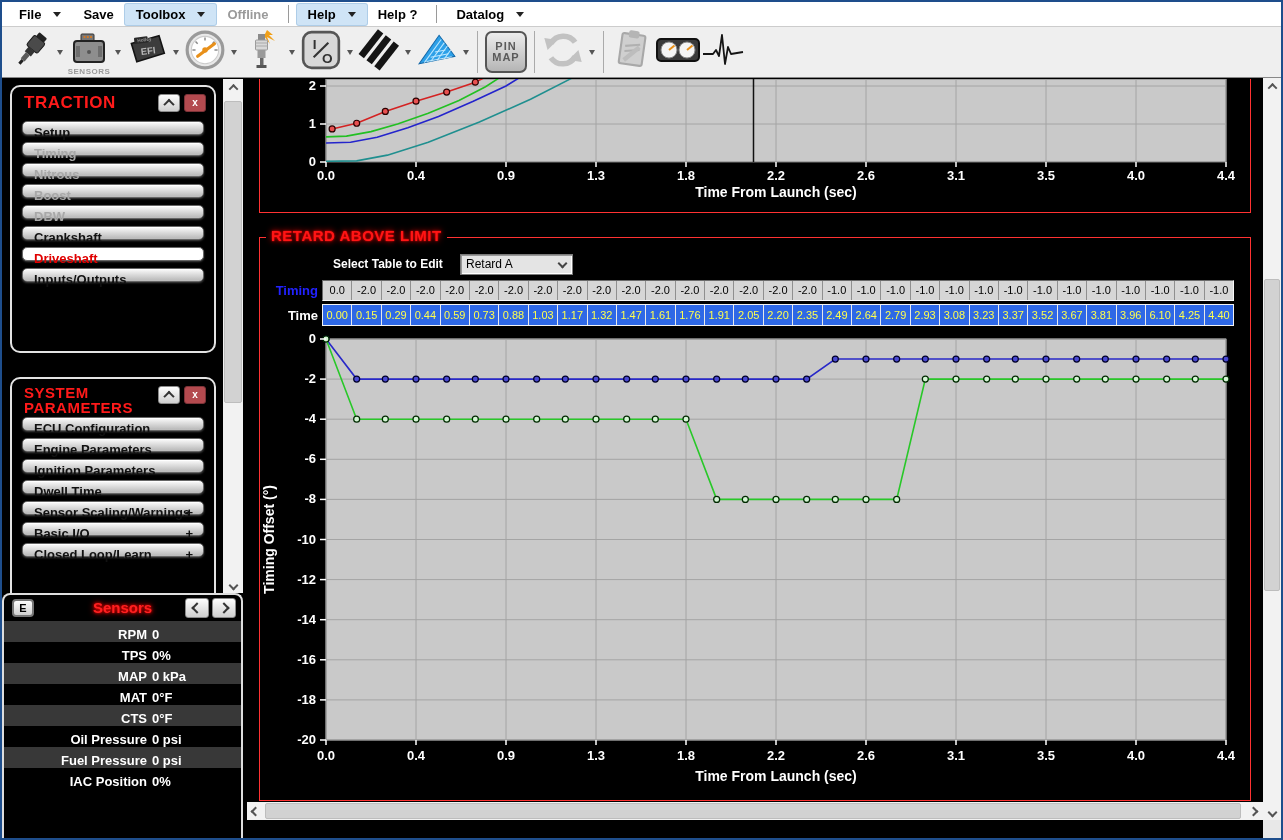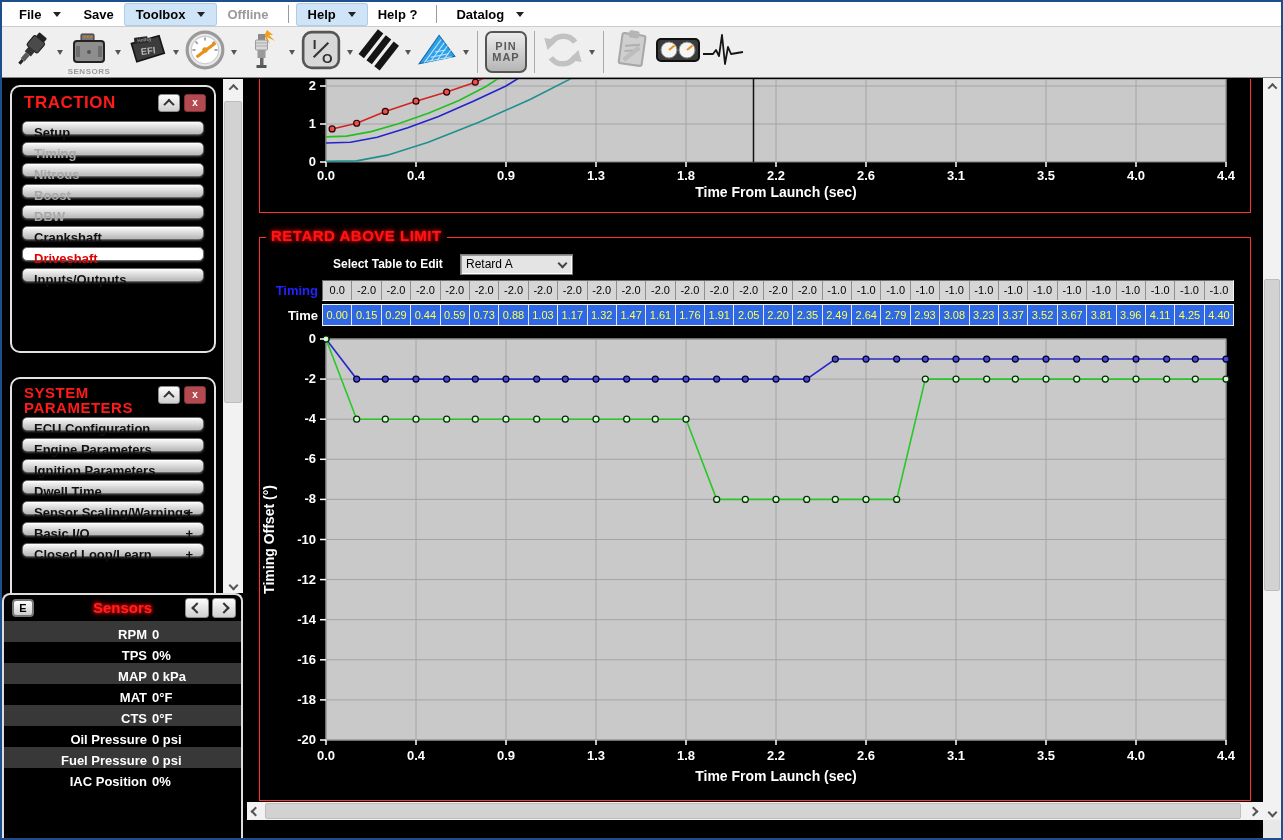--- a/index.html
+++ b/index.html
@@ -509,21 +509,21 @@
           <div class="cell">2.64</div>
           <div class="cell">2.79</div>
           <div class="cell">2.93</div>
           <div class="cell">3.08</div>
           <div class="cell">3.23</div>
           <div class="cell">3.37</div>
           <div class="cell">3.52</div>
           <div class="cell">3.67</div>
           <div class="cell">3.81</div>
           <div class="cell">3.96</div>
-          <div class="cell">4.11</div>
+          <div class="cell">6.10</div>
           <div class="cell">4.25</div>
           <div class="cell">4.40</div>
         </div>
       <svg id="bottom-chart-svg" class="chartsvg" width="990" height="562">
           <rect x="66" y="101" width="900" height="401" fill="#c9c9c9" stroke="#7a7a7a" stroke-width="1"></rect>
           <line x1="66" y1="101" x2="66" y2="502" stroke="#a4a4a4" stroke-width="1"></line>
           <line x1="156" y1="101" x2="156" y2="502" stroke="#a4a4a4" stroke-width="1"></line>
           <line x1="246" y1="101" x2="246" y2="502" stroke="#a4a4a4" stroke-width="1"></line>
           <line x1="336" y1="101" x2="336" y2="502" stroke="#a4a4a4" stroke-width="1"></line>
           <line x1="426" y1="101" x2="426" y2="502" stroke="#a4a4a4" stroke-width="1"></line>

